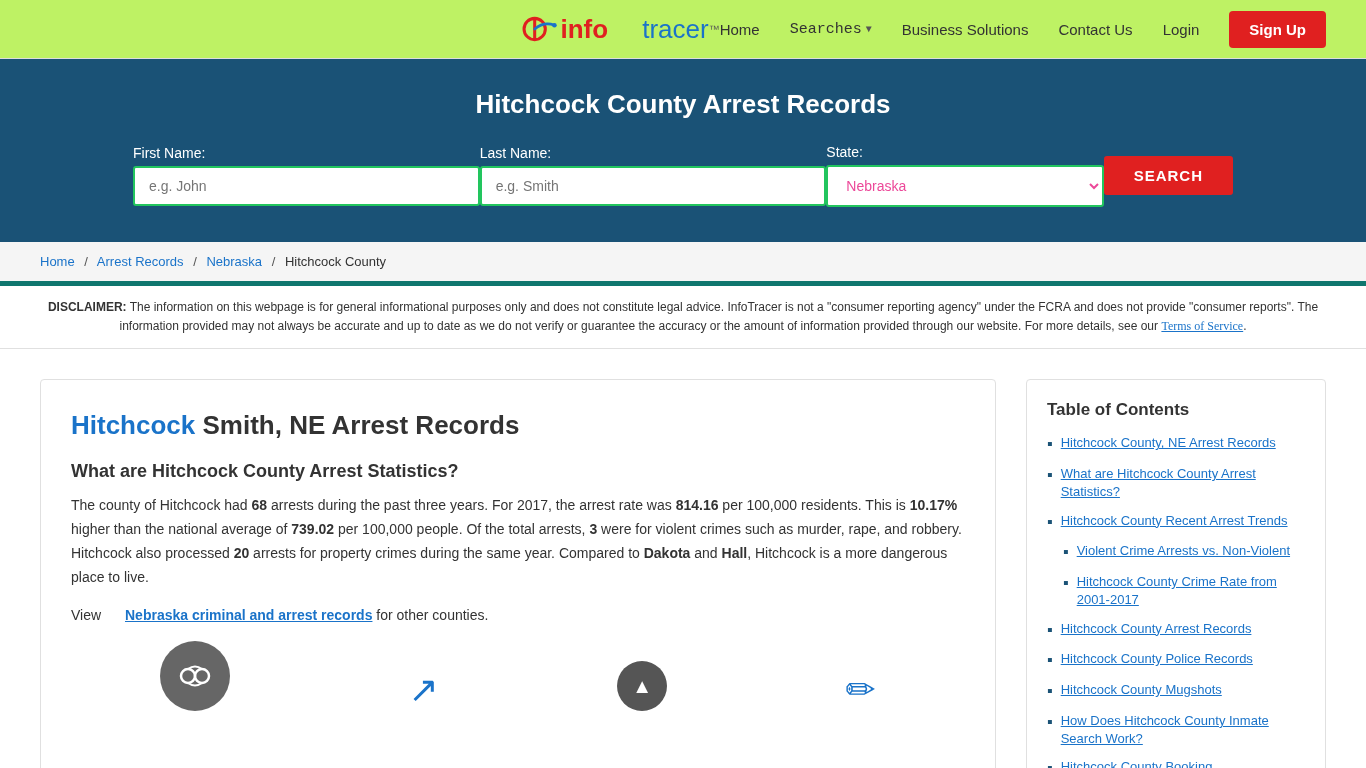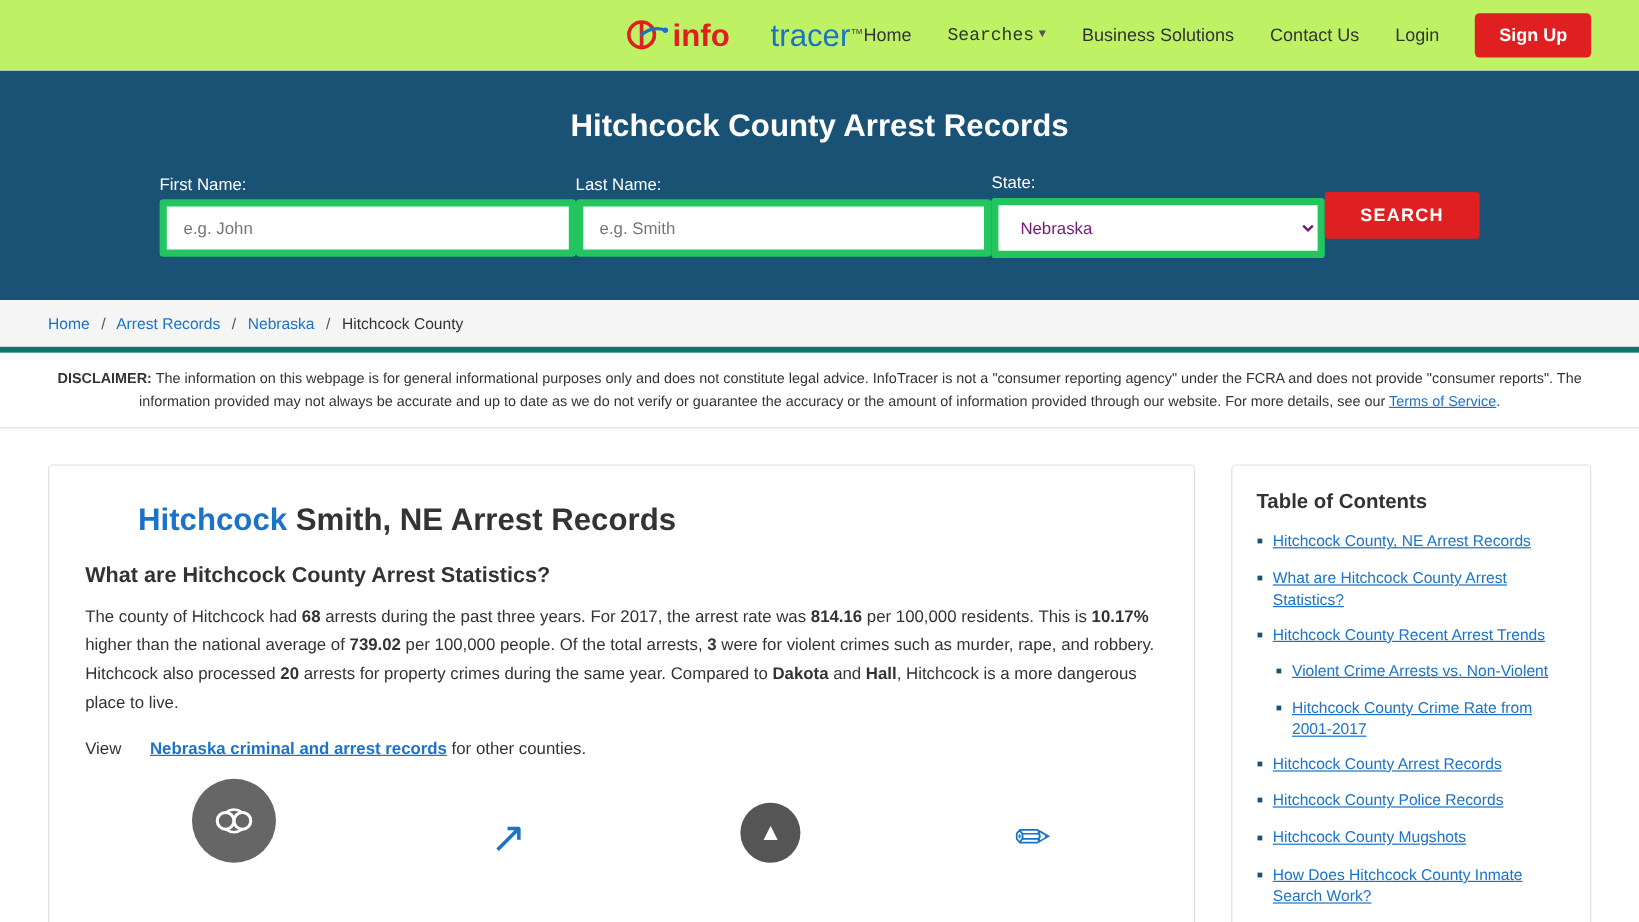--- a/index.html
+++ b/index.html
@@ -81,26 +81,26 @@
       flex-direction: column;
       gap: 5px;
     }
     .form-group label {
       color: #fff;
       font-size: 14px;
       font-weight: 500;
     }
     .form-group input,
     .form-group select {
-      border: 6px solid #22c55e;
+      border: 2px solid #22c55e;
       border-radius: 3px;
       padding: 10px 14px;
       font-size: 14px;
       background: #fff;
-      color: #701a75;
+      color: #ec4899;
       outline: none;
     }
     .form-group-first { flex: 2.5; }
     .form-group-last { flex: 2.5; }
     .form-group-state { flex: 2; }
     .btn-search {
       background: #e02020;
       color: #fff;
       border: none;
       padding: 11px 30px;
@@ -135,21 +135,21 @@
     .disclaimer {
       background: #fff;
       border-bottom: 1px solid #e0e0e0;
       padding: 12px 40px;
       font-size: 12px;
       color: #333;
       text-align: center;
       line-height: 1.6;
     }
     .disclaimer strong { font-weight: bold; }
-    .disclaimer a { color: #1a73c9; text-decoration: underline; }
+    .disclaimer a { color: #1a73c9; text-decoration: underline; font-family: Liberation Serif, serif; }
 
     
     .main-content {
       display: flex;
       gap: 30px;
       padding: 30px 40px;
       max-width: 1366px;
       margin: 0 auto;
     }
 
@@ -162,21 +162,20 @@
       padding: 30px 30px 20px;
     }
     .article h2 {
       font-size: 26px;
       font-weight: bold;
       color: #333;
       margin-bottom: 20px;
     }
     .article h2 .highlight {
       color: #1a73c9;
-      margin-left: 44px;
     }
     .article h3 {
       font-size: 18px;
       font-weight: bold;
       color: #333;
       margin-bottom: 12px;
     }
     .article p {
       font-size: 14px;
       line-height: 1.7;

